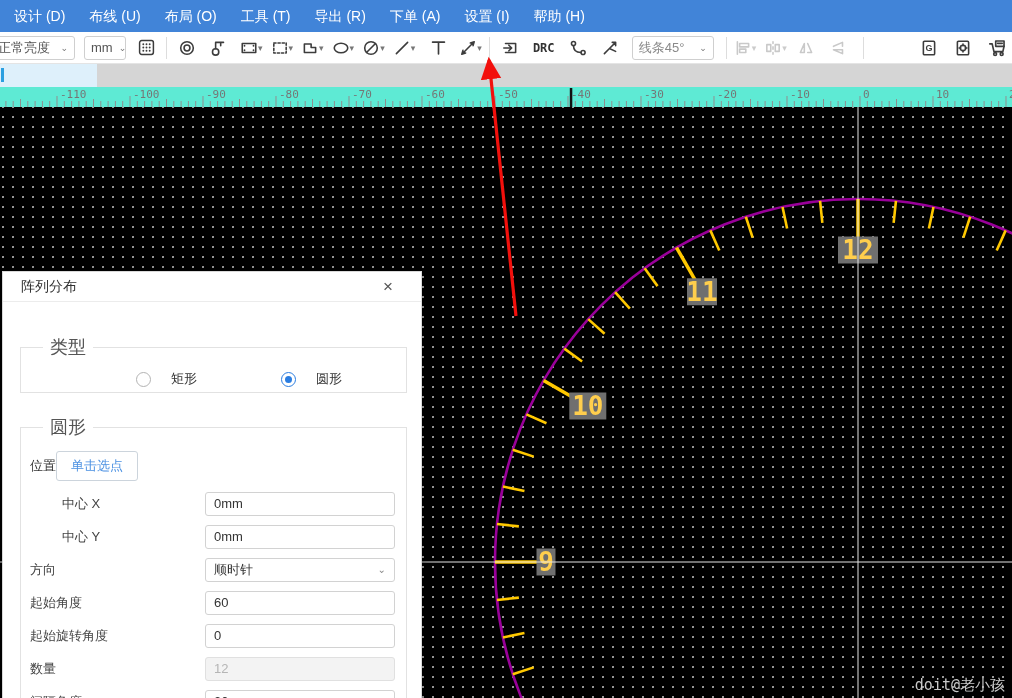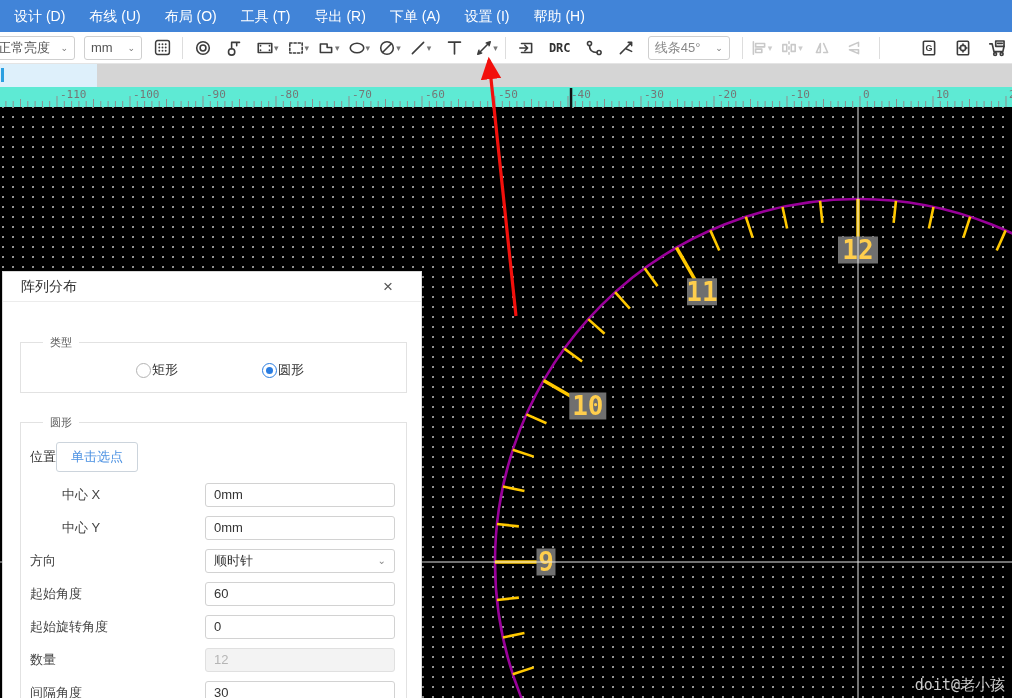--- a/index.html
+++ b/index.html
@@ -41,24 +41,24 @@
 
   
   .overlay{position:absolute;left:0;top:0;width:1012px;height:698px;pointer-events:none;z-index:60}
 
   
   .dialog{position:absolute;left:2px;top:271px;width:420px;height:470px;background:#fff;z-index:40;
     border:1px solid #d9d9d9;box-shadow:0 3px 14px rgba(0,0,0,.28);font-size:13px;color:#333}
   .dlg-title{height:30px;border-bottom:1px solid #ececec;display:flex;align-items:center;padding:0 28px 0 18px;font-size:14px;color:#333}
   .dlg-close{margin-left:auto;font-size:17px;color:#555;cursor:default;line-height:1}
   .dlg-fieldset{border:1px solid #e2e2e2;margin:0 14px 0 17px;padding:0}
-  .dlg-fieldset legend{margin-left:22px;padding:0 7px;font-size:11px;color:#555}
+  .dlg-fieldset legend{margin-left:22px;padding:0 7px;font-size:18px;color:#555}
   .fs-type{margin-top:33px;height:58px}
   .radio-row{display:flex;align-items:center;padding-left:115px;gap:84px;height:40px}
-  .radio{display:flex;align-items:center;gap:1px;color:#333}
+  .radio{display:flex;align-items:center;gap:20px;color:#333}
   .rcircle{width:15px;height:15px;border-radius:50%;border:1.5px solid #b3b3b3;background:#fff;display:flex;align-items:center;justify-content:center}
   .rcircle.sel{border-color:#2a7de1}
   .rcircle.sel::after{content:"";width:7px;height:7px;border-radius:50%;background:#2a7de1}
   .fs-circle{margin-top:22px;height:430px;padding-top:10px}
   .pos-row{display:flex;align-items:center;padding:2px 11px 6px 9px;}
   .pick-btn{border:1px solid #ccd4dc;border-radius:3px;background:#fff;color:#4a90e2;font-size:13px;padding:5px 14px;font-family:"Liberation Sans",sans-serif}
   .frow{display:flex;align-items:center;height:33px;padding:0 11px 0 9px}
   .frow .lbl{flex:1;color:#444}
   .frow.indent .lbl{padding-left:32px}
   .ctrl{width:190px;height:24px;border:1px solid #d2d2d2;border-radius:3px;font-size:13px;color:#333;padding:0 8px;background:#fff;font-family:"Liberation Sans",sans-serif;display:flex;align-items:center}
@@ -80,21 +80,21 @@
     <div class="menu-item">下单 (A)</div>
     <div class="menu-item">设置 (I)</div>
     <div class="menu-item">帮助 (H)</div>
   </div>
 
   <div class="toolbar">
     <div class="select-box" style="width:84px;margin-left:-9px">
       <span>正常亮度</span>
         <span class="dd">⌄</span>
     </div>
-    <div class="select-box" style="width:58px;margin-left:9px">
+    <div class="select-box" style="width:42px;margin-left:9px">
       <span>mm</span>
         <span class="dd">⌄</span>
     </div>
     <div class="tb-btn" style="margin-left:7px">
       <svg class="ic" width="17" height="17" viewBox="0 0 16 16">
           <rect x="1.5" y="1.5" width="13" height="13" rx="2"></rect>
           <g fill="#3c3c3c" stroke="none">
             <circle cx="5" cy="5" r="0.9"></circle>
             <circle cx="8" cy="5" r="0.9"></circle>
             <circle cx="11" cy="5" r="0.9"></circle>

